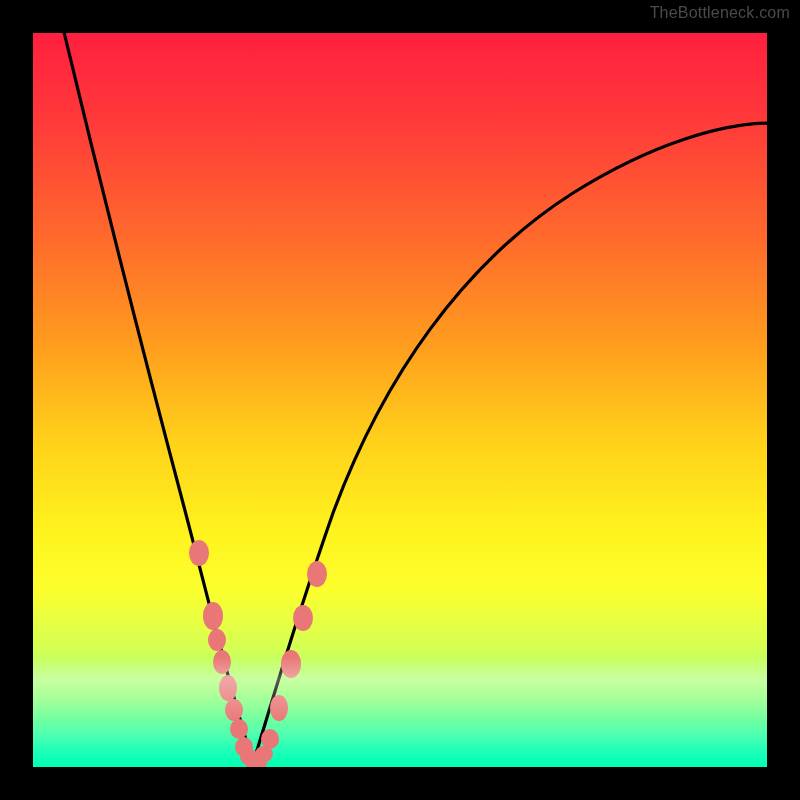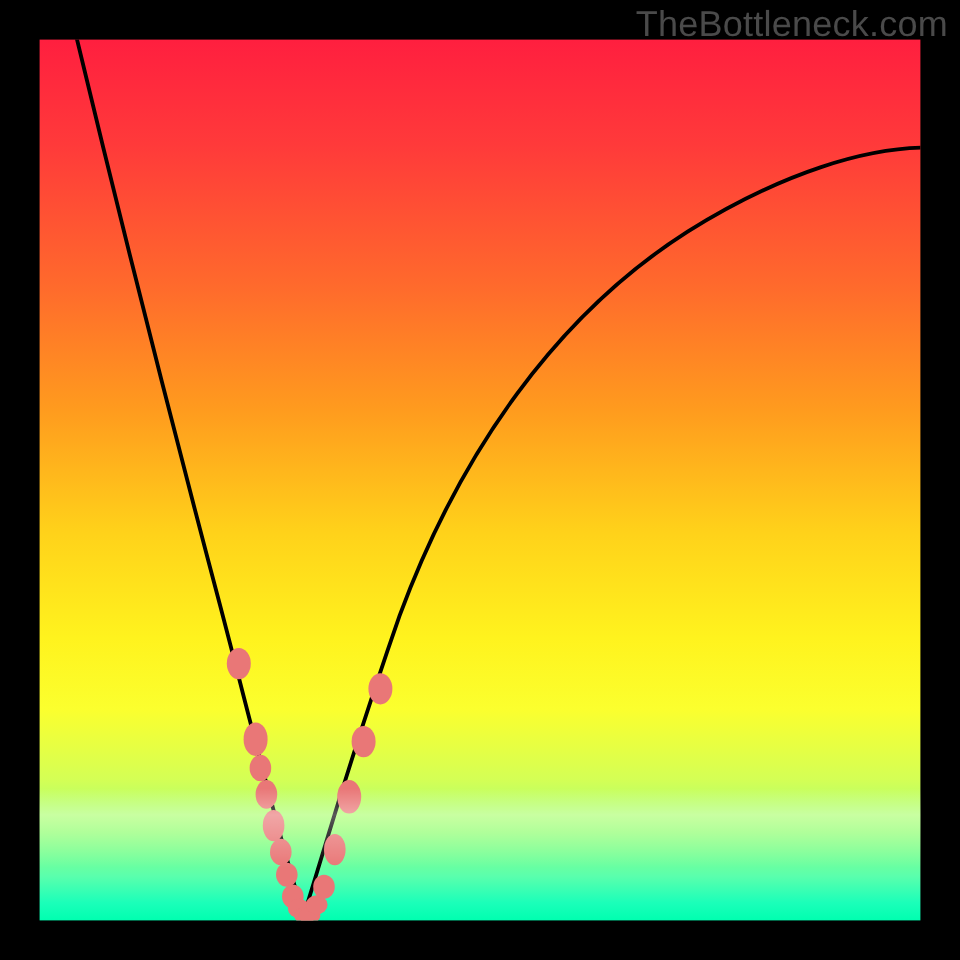--- a/index.html
+++ b/index.html
@@ -54,21 +54,21 @@
       rgba(255,255,255,0.35) 20%,
       rgba(255,255,255,0.0) 60%
     );
     pointer-events: none;
   }
   .watermark {
     position: absolute;
     top: 4px;
     right: 10px;
     color: #4a4a4a;
-    font-size: 30px;
+    font-size: 16px;
     font-weight: 500;
     letter-spacing: 0.2px;
     user-select: none;
   }
   svg.curves {
     position: absolute;
     top: 0;
     left: 0;
   }
 </style>

